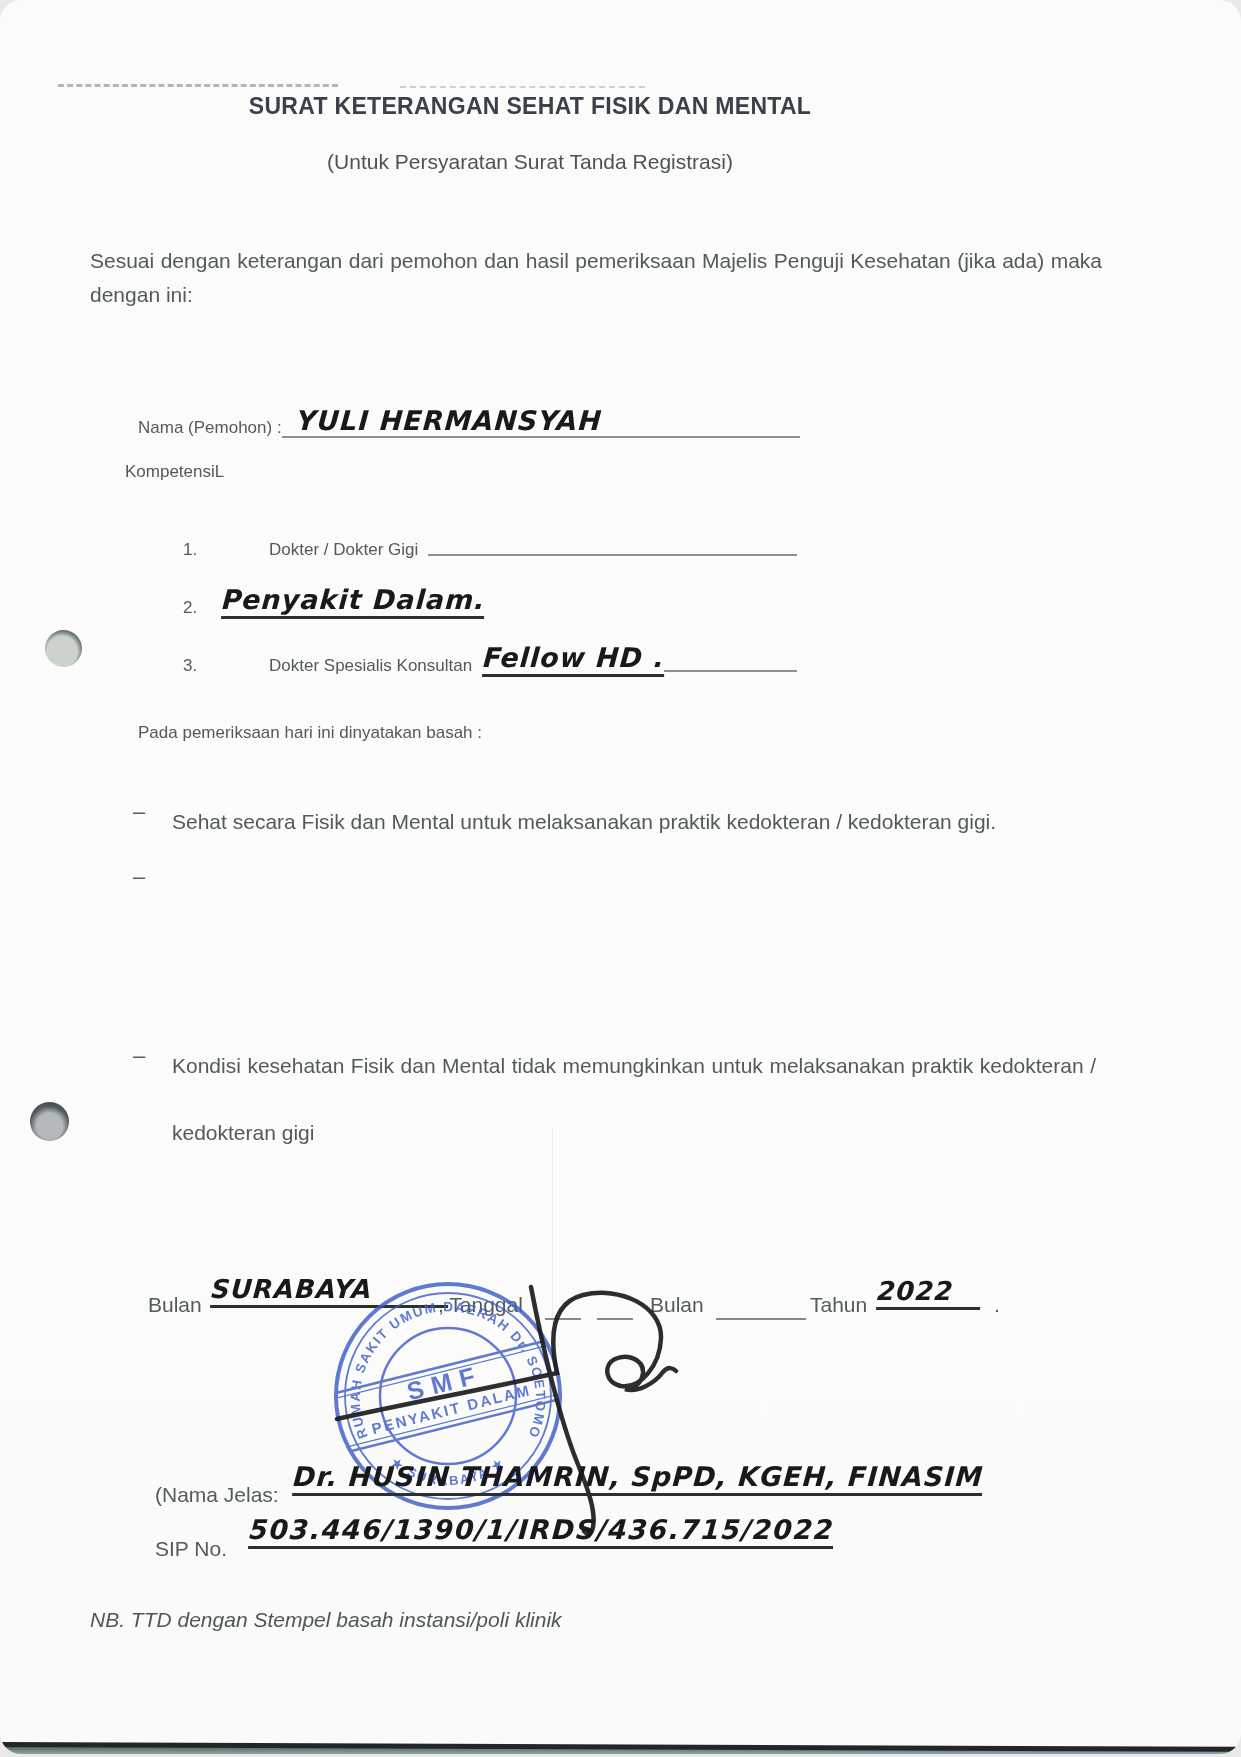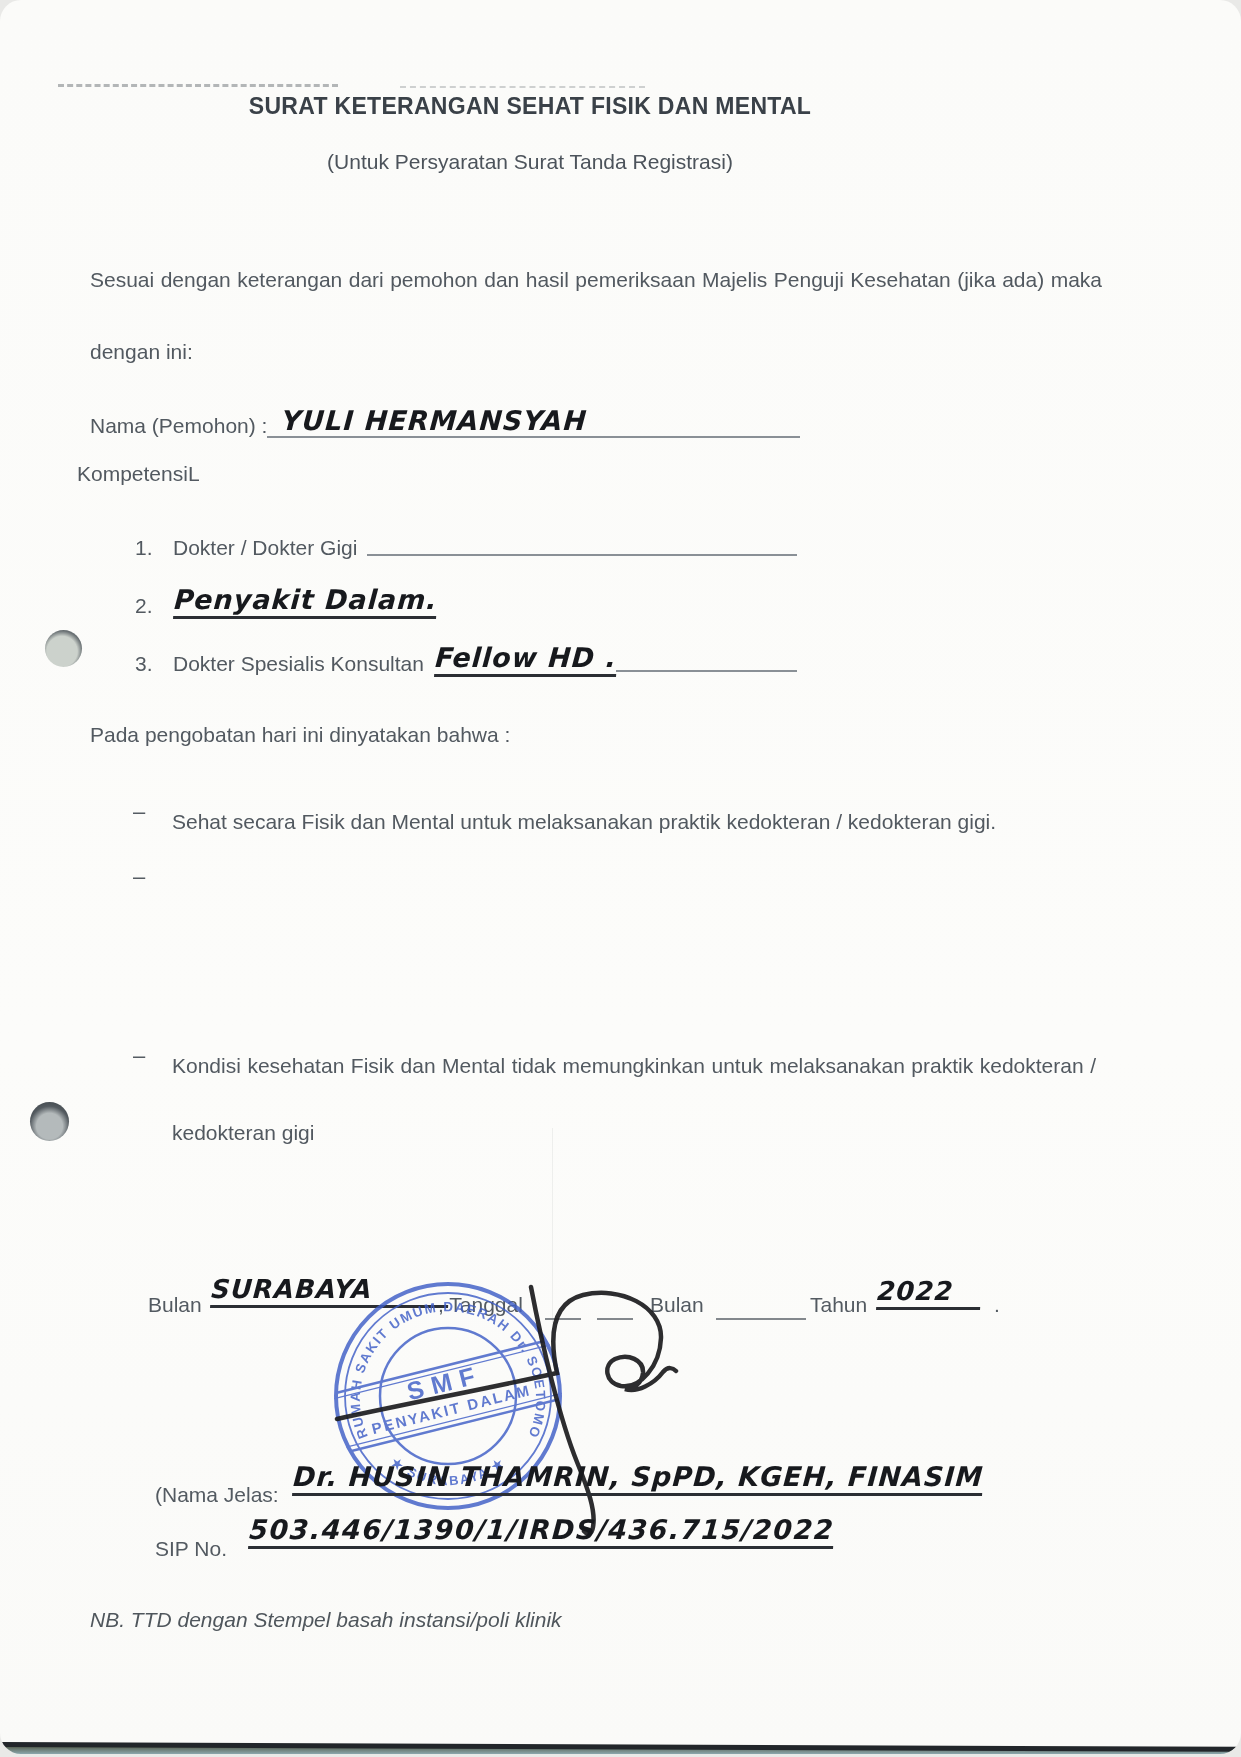--- a/index.html
+++ b/index.html
@@ -6,26 +6,26 @@
   .page{
     position:relative;
     width:1241px;height:1754px;
     margin:0 auto;
     background:linear-gradient(180deg,#fbfbf9 0%,#fcfcfa 60%,#fafaf8 100%);
     overflow:hidden;
     font-family:"Liberation Sans",sans-serif;
     color:#525960;
     border-radius:21px;
   }
-  .print{font-size:21px;color:#525960;}
+  .print{font-size:17px;color:#525960;margin-left:48px;}
   .abs{position:absolute;}
   .center-block{left:0;width:1060px;text-align:center;}
   .doc-title{top:93px;font-size:23px;font-weight:700;color:#3a4148;letter-spacing:.3px;}
   .doc-subtitle{top:150px;font-size:21px;color:#4c535b;}
-  .intro{left:90px;top:244px;width:1012px;font-size:21px;line-height:72px;text-align:justify;}
+  .intro{left:90px;top:244px;width:1012px;font-size:21px;line-height:34px;text-align:justify;}
   
   .hw{
     font-family:"DejaVu Sans",sans-serif;
     font-style:italic;font-weight:700;
     color:#17191d;letter-spacing:1px;line-height:1;
     transform:skewX(-4deg);transform-origin:left bottom;
   }
   .u-pen{border-bottom:3px solid #2b2e33;padding-bottom:3px;}
   .row{display:flex;align-items:flex-end;}
   .applicant-row{left:90px;top:394px;width:710px;height:44px;}
@@ -126,21 +126,21 @@
     <span class="hw u-pen">Penyakit Dalam.</span>
   </div>
 
   <div class="abs row list-row row3">
     <span class="print num">3.</span>
     <span class="print lbl">Dokter Spesialis Konsultan</span>
     <span class="hw u-pen">Fellow HD .</span>
     <span class="blank"></span>
   </div>
 
-  <div class="abs print decl-heading">Pada pengobatan hari ini dinyatakan bahwa :</div>
+  <div class="abs print decl-heading">Pada pemeriksaan hari ini dinyatakan basah :</div>
 
   <span class="abs dash-mark d1">–</span>
   <div class="abs decl-text d1t">Sehat secara Fisik dan Mental untuk melaksanakan praktik kedokteran / kedokteran gigi.</div>
 
   <span class="abs dash-mark d2">–</span>
 
   <span class="abs dash-mark d3">–</span>
   <div class="abs decl-text d3t">Kondisi kesehatan Fisik dan Mental tidak memungkinkan untuk melaksanakan praktik kedokteran / kedokteran gigi</div>
 
   <span class="abs sg tempat-label">Bulan</span>

